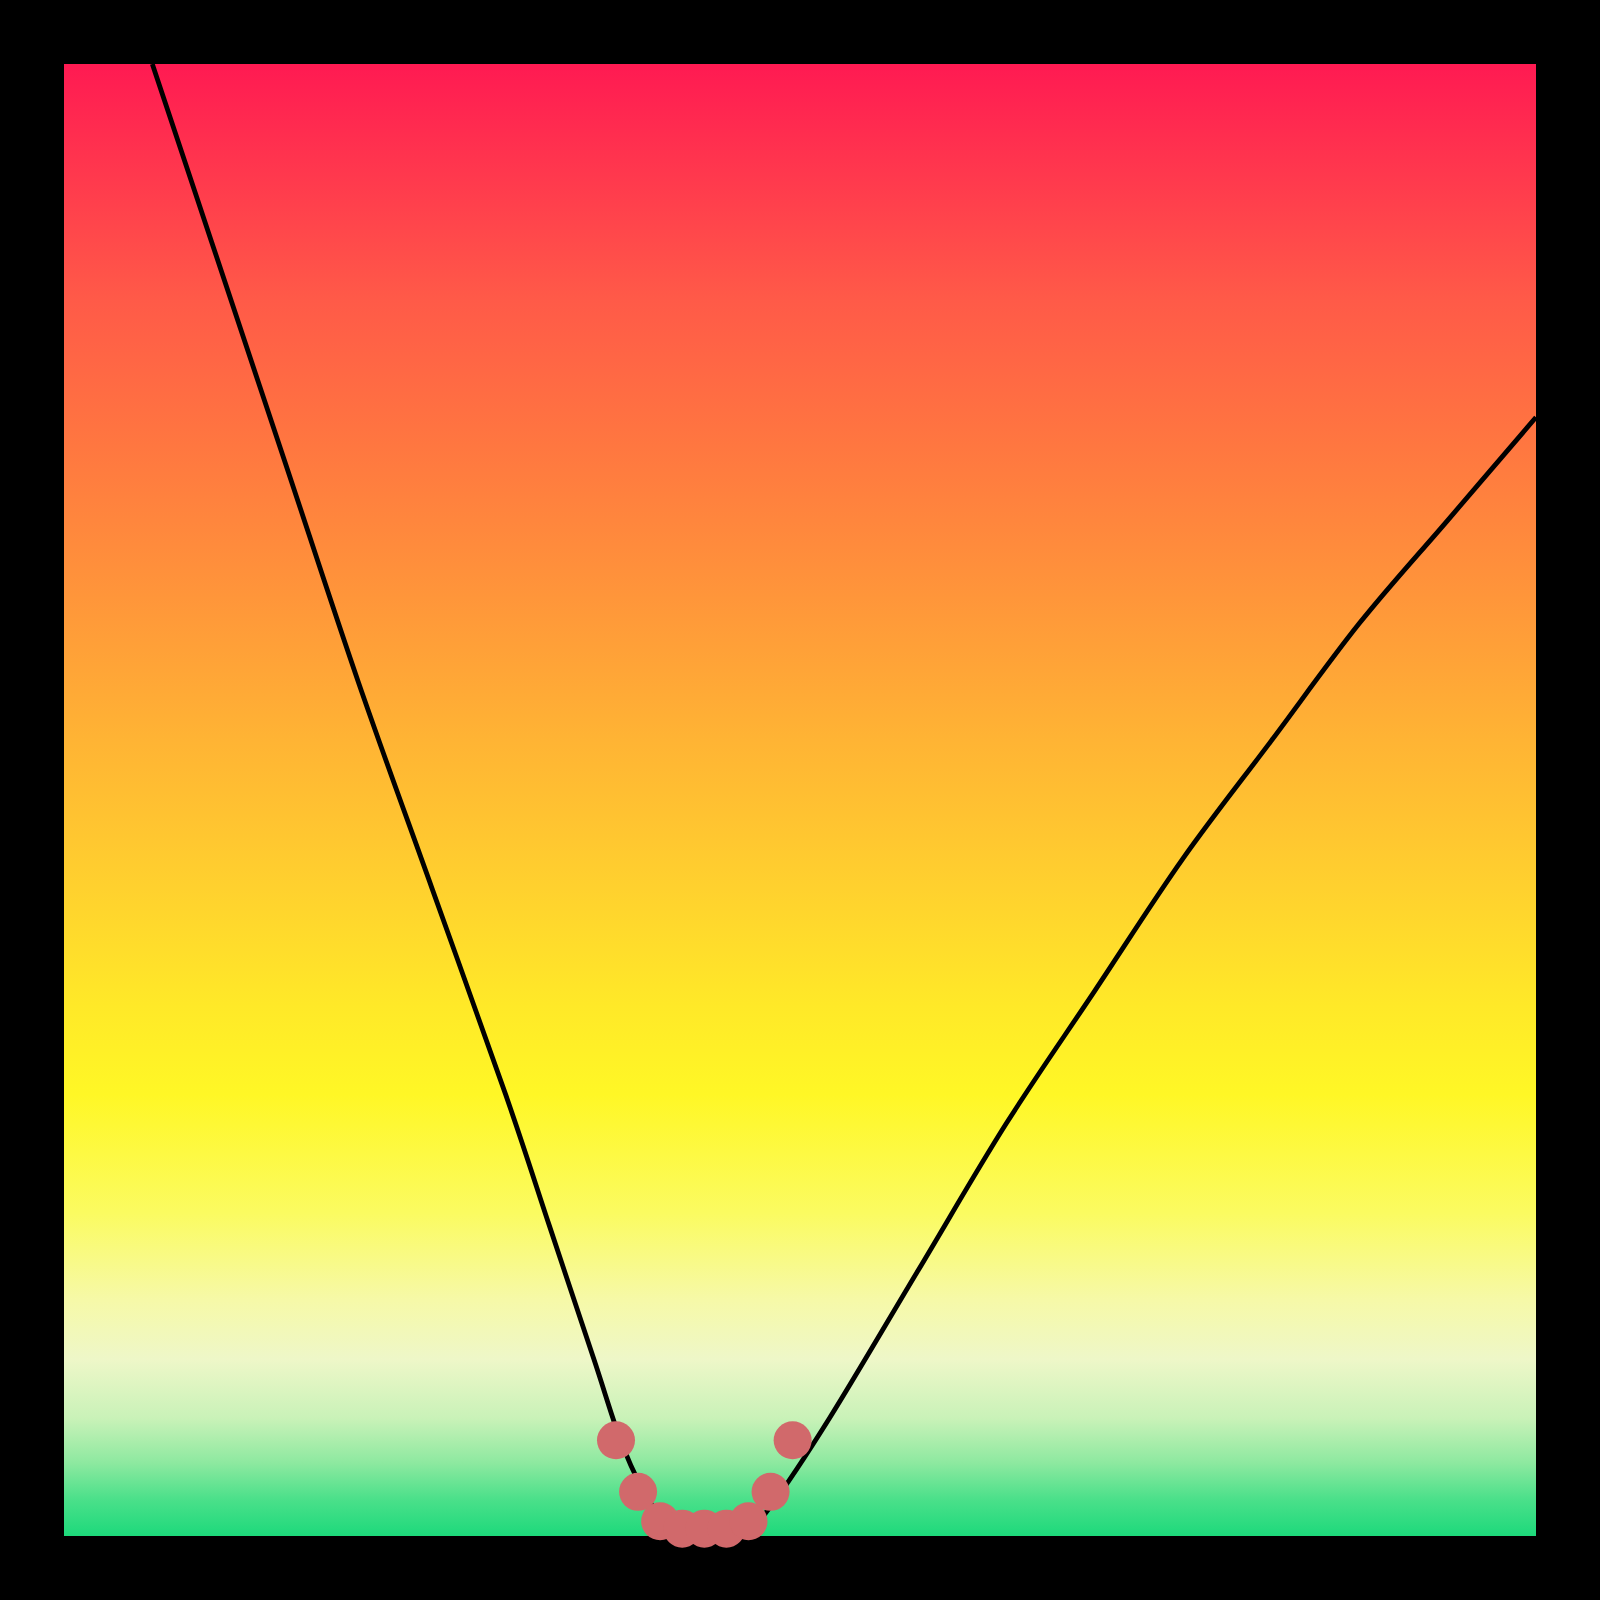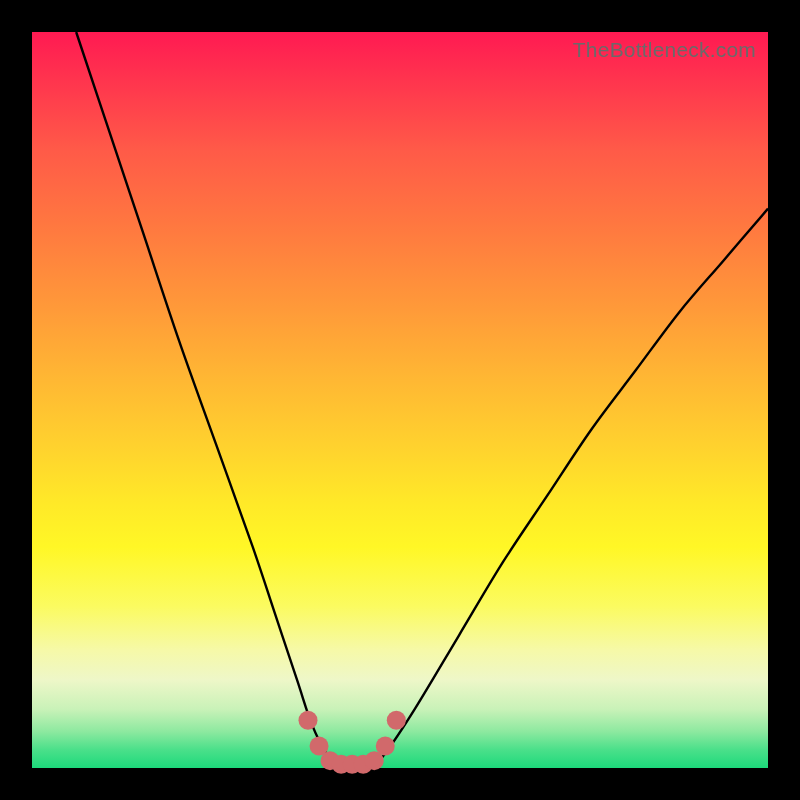--- a/index.html
+++ b/index.html
@@ -60,21 +60,20 @@
     width: 736px;
     height: 736px;
     overflow: visible;
   }
 </style>
 </head>
 <body>
 
 <div class="frame">
   <div class="plot">
-    <div class="watermark">TheBottleneck.com</div>
     <svg class="curve" viewBox="0 0 736 736" preserveAspectRatio="none">
       <path fill="none" stroke="#000000" stroke-width="2.4" d="M 44.16,0 C 49.06666666666666,14.720000000000008 62.56000000000001,55.200000000000045 73.60000000000001,88.32000000000005 C 84.64000000000001,121.44000000000005 98.13333333333333,161.92000000000004 110.39999999999999,198.72000000000003 C 122.66666666666666,235.52 134.93333333333334,273.5466666666667 147.20000000000002,309.12 C 159.4666666666667,344.6933333333333 171.73333333333335,377.81333333333333 184,412.16 C 196.26666666666665,446.5066666666667 210.98666666666665,486.9866666666667 220.79999999999998,515.2 C 230.61333333333332,543.4133333333334 235.52000000000004,559.36 242.88000000000002,581.44 C 250.24,603.5200000000001 258.82666666666665,629.2800000000001 264.96,647.6800000000001 C 271.0933333333333,666.08 274.7733333333333,679.5733333333334 279.68,691.84 C 284.5866666666667,704.1066666666667 289.49333333333334,713.92 294.40000000000003,721.28 C 299.30666666666673,728.64 304.21333333333337,733.5466666666666 309.12,736 C 314.02666666666664,738.4533333333334 318.9333333333333,736 323.84,736 C 328.74666666666667,736 333.6533333333333,738.4533333333334 338.56,736 C 343.4666666666667,733.5466666666666 345.91999999999996,731.0933333333332 353.28,721.28 C 360.64,711.4666666666667 370.4533333333334,696.7466666666667 382.72,677.12 C 394.9866666666667,657.4933333333333 412.15999999999997,628.0533333333333 426.88,603.52 C 441.6,578.9866666666667 456.32000000000005,553.2266666666666 471.04,529.92 C 485.76,506.6133333333333 500.4799999999999,485.76 515.1999999999999,463.68 C 529.92,441.6 544.64,418.29333333333335 559.36,397.44 C 574.08,376.58666666666664 588.8,358.1866666666666 603.52,338.55999999999995 C 618.24,318.9333333333333 632.9599999999999,298.08 647.68,279.68 C 662.4,261.28000000000003 677.1199999999999,245.33333333333337 691.8399999999999,228.16000000000003 C 706.56,210.98666666666668 728.64,185.22666666666666 736,176.64"></path>
       <g>
           <circle cx="276" cy="688.16" r="9.5" fill="#d1696b"></circle>
           <circle cx="287.04" cy="713.92" r="9.5" fill="#d1696b"></circle>
           <circle cx="298.08000000000004" cy="728.64" r="9.5" fill="#d1696b"></circle>
           <circle cx="309.12" cy="732.32" r="9.5" fill="#d1696b"></circle>
           <circle cx="320.16" cy="732.32" r="9.5" fill="#d1696b"></circle>
           <circle cx="331.2" cy="732.32" r="9.5" fill="#d1696b"></circle>
           <circle cx="342.24" cy="728.64" r="9.5" fill="#d1696b"></circle>

